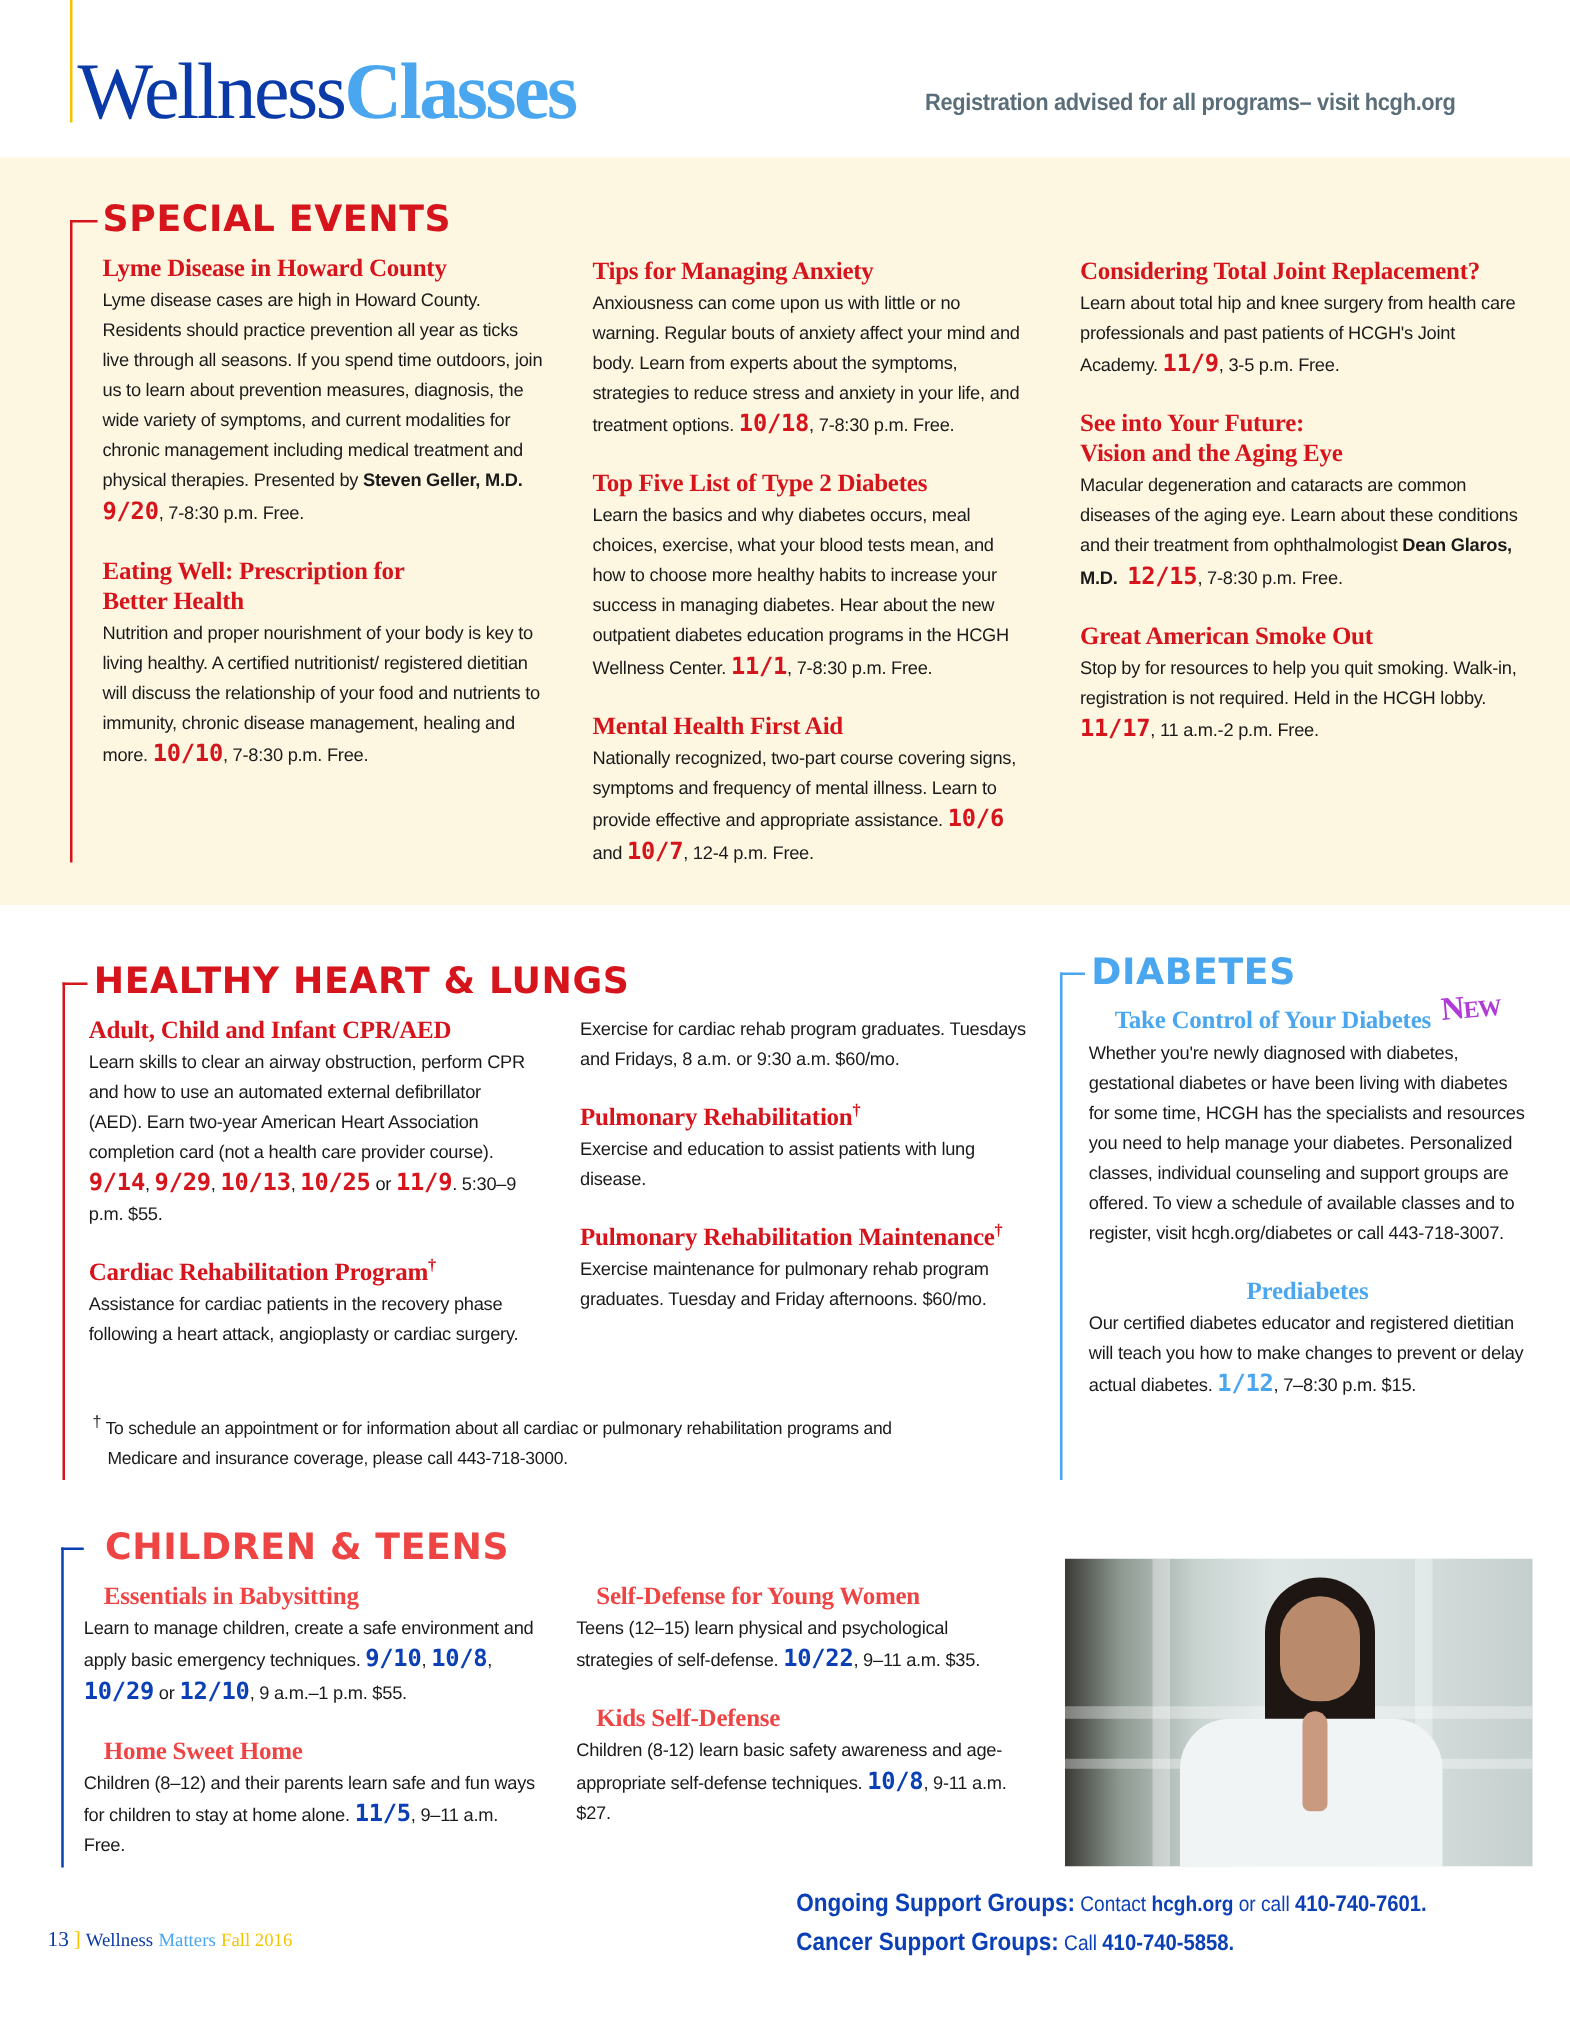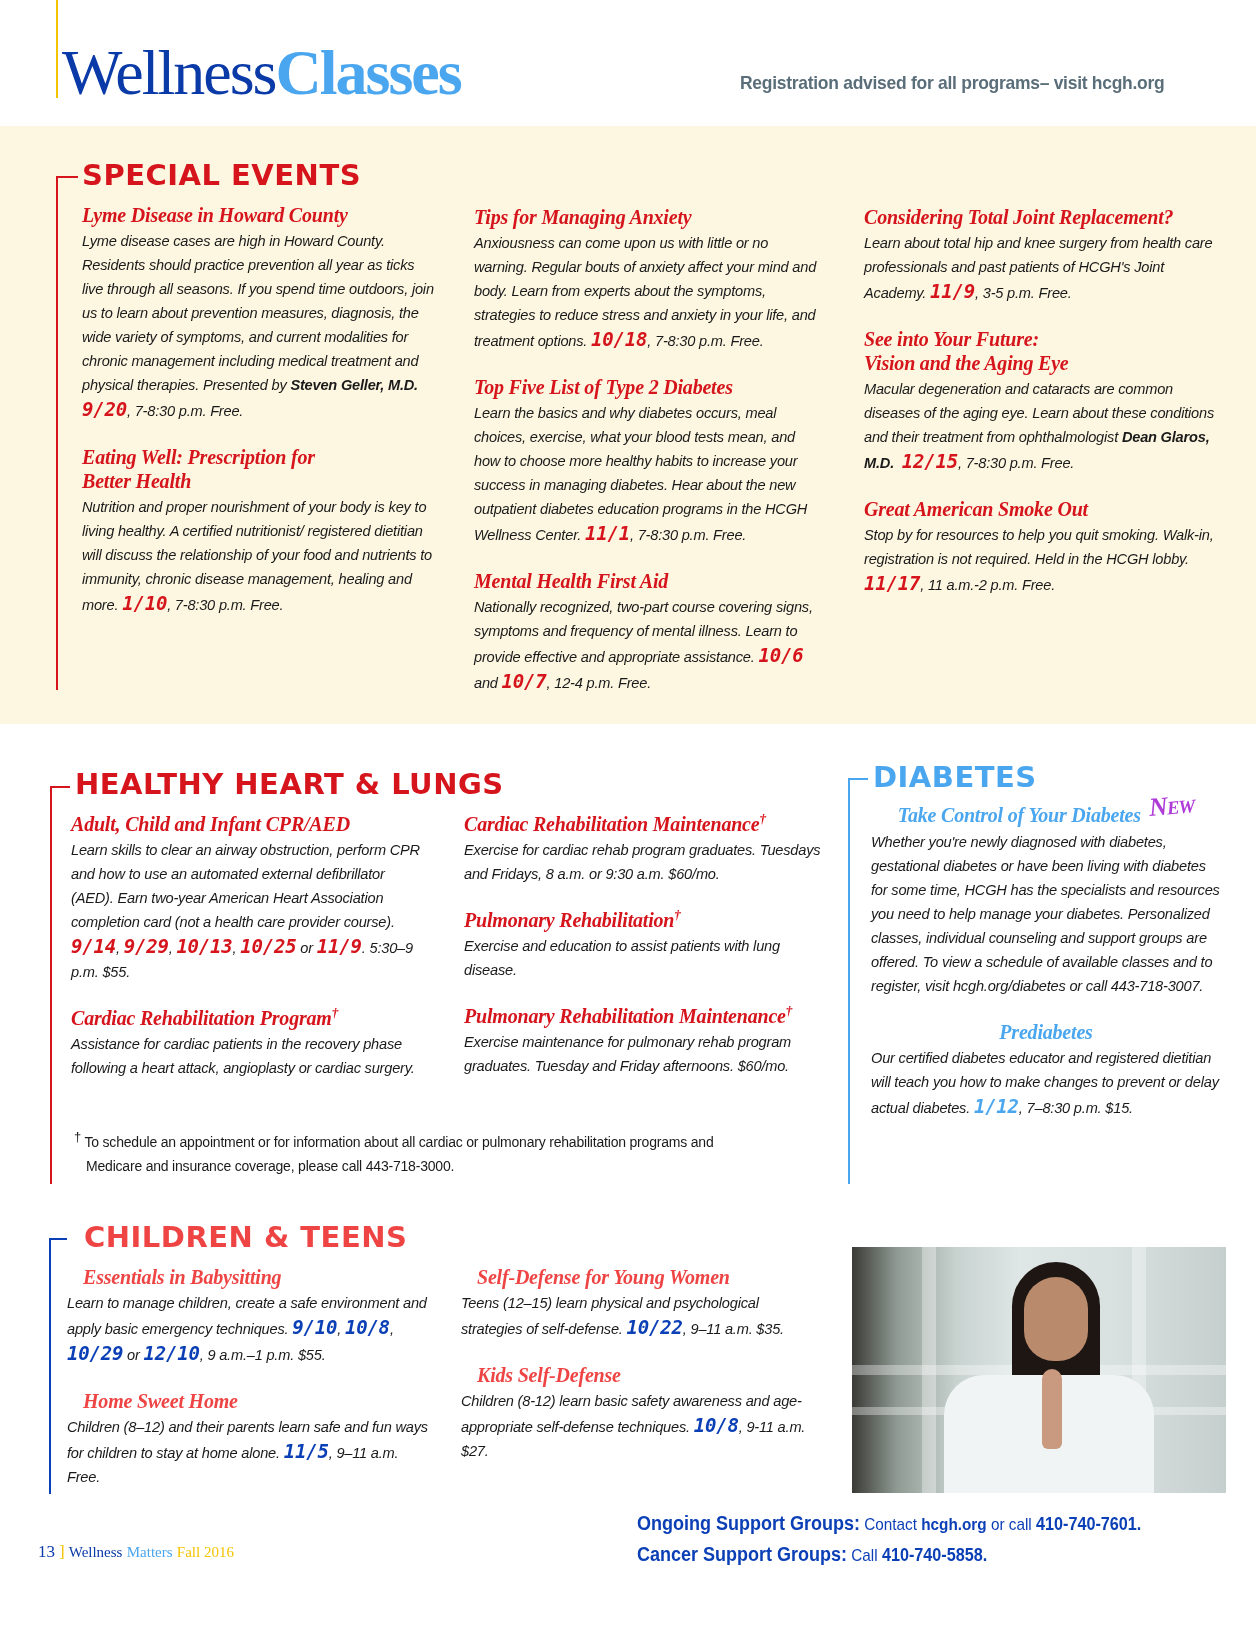--- a/index.html
+++ b/index.html
@@ -27,21 +27,21 @@
   .bracket .v { position: absolute; left: 0; top: 0; width: 2px; }
   .bracket .h { position: absolute; left: 0; top: 0; height: 2px; width: 16px; }
 
   .item-title { font-family: "Liberation Serif", serif; font-weight: bold; font-size: 20px; line-height: 24px; margin-bottom: 2px; letter-spacing: -0.2px; }
   .item-body { font-family: "Liberation Sans", sans-serif; font-size: 14.6px; line-height: 24px; color: #1a1a1a; letter-spacing: -0.2px; }
   .date { font-family: "DejaVu Sans Mono", monospace; font-weight: bold; font-size: 19px; }
   .date.r { color: #d6141c; }
   .date.b { color: #0b3fb6; }
   .date.s { color: #4aa6ee; }
   .bold { font-weight: bold; }
-  .item { margin-bottom: 22px; font-style: italic; }
+  .item { margin-bottom: 22px; }
   sup.dag { font-size: 13px; vertical-align: super; line-height: 0; }
 
   .col { position: absolute; }
 
   .new-badge { font-family: "Liberation Serif", serif; font-weight: bold; color: #b03cd8; font-size: 26px; letter-spacing: -1px; display: inline-block; transform: rotate(-5deg); margin-left: 8px; position: relative; top: -8px; }
   .new-badge .small { font-size: 19px; }
 
   .footnote { font-size: 14px; line-height: 24px; color: #1a1a1a; letter-spacing: -0.2px; }
 
   
@@ -81,21 +81,21 @@
 </div>
 <div class="abs sec-head red" style="left:82px; top:158px;">SPECIAL EVENTS</div>
 
 <div class="col" style="left:82px; top:203px; width:352px;">
   <div class="item">
     <div class="item-title red">Lyme Disease in Howard County</div>
     <div class="item-body"><span>Lyme disease cases are high in Howard County. Residents should practice prevention all year as ticks live through all seasons. If you spend time outdoors, join us to learn about prevention measures, diagnosis, the wide variety of symptoms, and current modalities for chronic management including medical treatment and physical therapies. Presented by </span><span class="bold">Steven Geller, M.D.</span><br><span class="date r">9/20</span><span>, 7-8:30 p.m. Free.</span></div>
   </div>
   <div class="item">
     <div class="item-title red"><span>Eating Well: Prescription for</span><br><span>Better Health</span></div>
-    <div class="item-body"><span>Nutrition and proper nourishment of your body is key to living healthy. A certified nutritionist/ registered dietitian will discuss the relationship of your food and nutrients to immunity, chronic disease management, healing and more. </span><span class="date r">1/10</span><span>, 7-8:30 p.m. Free.</span></div>
+    <div class="item-body"><span>Nutrition and proper nourishment of your body is key to living healthy. A certified nutritionist/ registered dietitian will discuss the relationship of your food and nutrients to immunity, chronic disease management, healing and more. </span><span class="date r">10/10</span><span>, 7-8:30 p.m. Free.</span></div>
   </div>
 </div>
 
 <div class="col" style="left:474px; top:205px; width:348px;">
   <div class="item">
     <div class="item-title red">Tips for Managing Anxiety</div>
     <div class="item-body"><span>Anxiousness can come upon us with little or no warning. Regular bouts of anxiety affect your mind and body. Learn from experts about the symptoms, strategies to reduce stress and anxiety in your life, and treatment options. </span><span class="date r">10/18</span><span>, 7-8:30 p.m. Free.</span></div>
   </div>
   <div class="item">
     <div class="item-title red">Top Five List of Type 2 Diabetes</div>
@@ -134,21 +134,20 @@
     <div class="item-body"><span>Learn skills to clear an airway obstruction, perform CPR and how to use an automated external defibrillator (AED). Earn two-year American Heart Association completion card (not a health care provider course). </span><span class="date r">9/14</span><span>, </span><span class="date r">9/29</span><span>, </span><span class="date r">10/13</span><span>, </span><span class="date r">10/25</span><span> or </span><span class="date r">11/9</span><span>. 5:30–9 p.m. $55.</span></div>
   </div>
   <div class="item">
     <div class="item-title red"><span>Cardiac Rehabilitation Program</span><sup class="dag">†</sup></div>
     <div class="item-body">Assistance for cardiac patients in the recovery phase following a heart attack, angioplasty or cardiac surgery.</div>
   </div>
 </div>
 
 <div class="col" style="left:464px; top:812px; width:360px;">
   <div class="item">
-    <div class="item-title red"><span>Cardiac Rehabilitation Maintenance</span><sup class="dag">†</sup></div>
     <div class="item-body">Exercise for cardiac rehab program graduates. Tuesdays and Fridays, 8 a.m. or 9:30 a.m. $60/mo.</div>
   </div>
   <div class="item">
     <div class="item-title red"><span>Pulmonary Rehabilitation</span><sup class="dag">†</sup></div>
     <div class="item-body">Exercise and education to assist patients with lung disease.</div>
   </div>
   <div class="item">
     <div class="item-title red"><span>Pulmonary Rehabilitation Maintenance</span><sup class="dag">†</sup></div>
     <div class="item-body">Exercise maintenance for pulmonary rehab program graduates. Tuesday and Friday afternoons. $60/mo.</div>
   </div>

